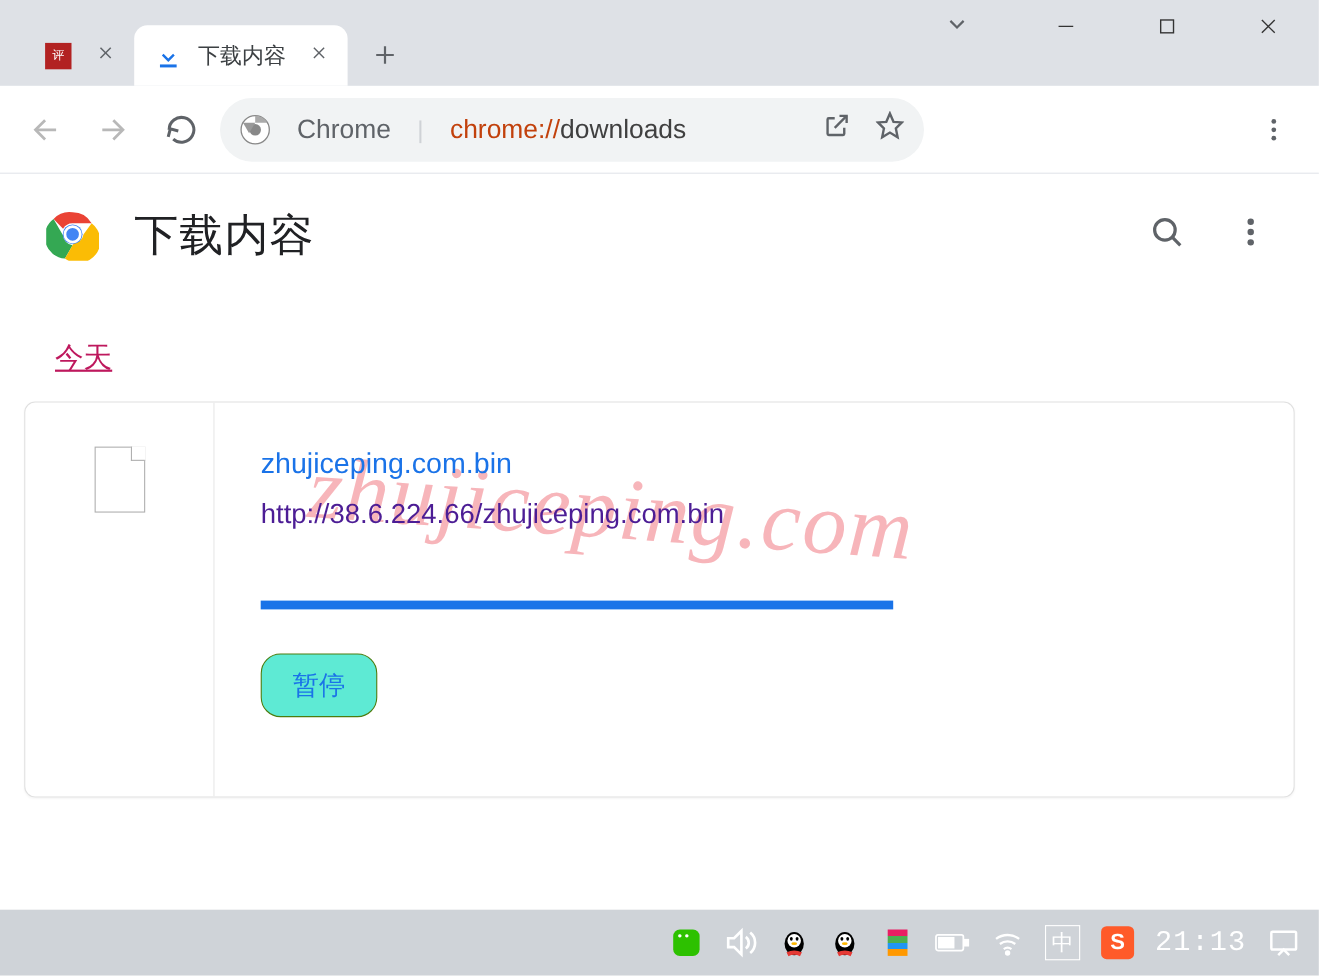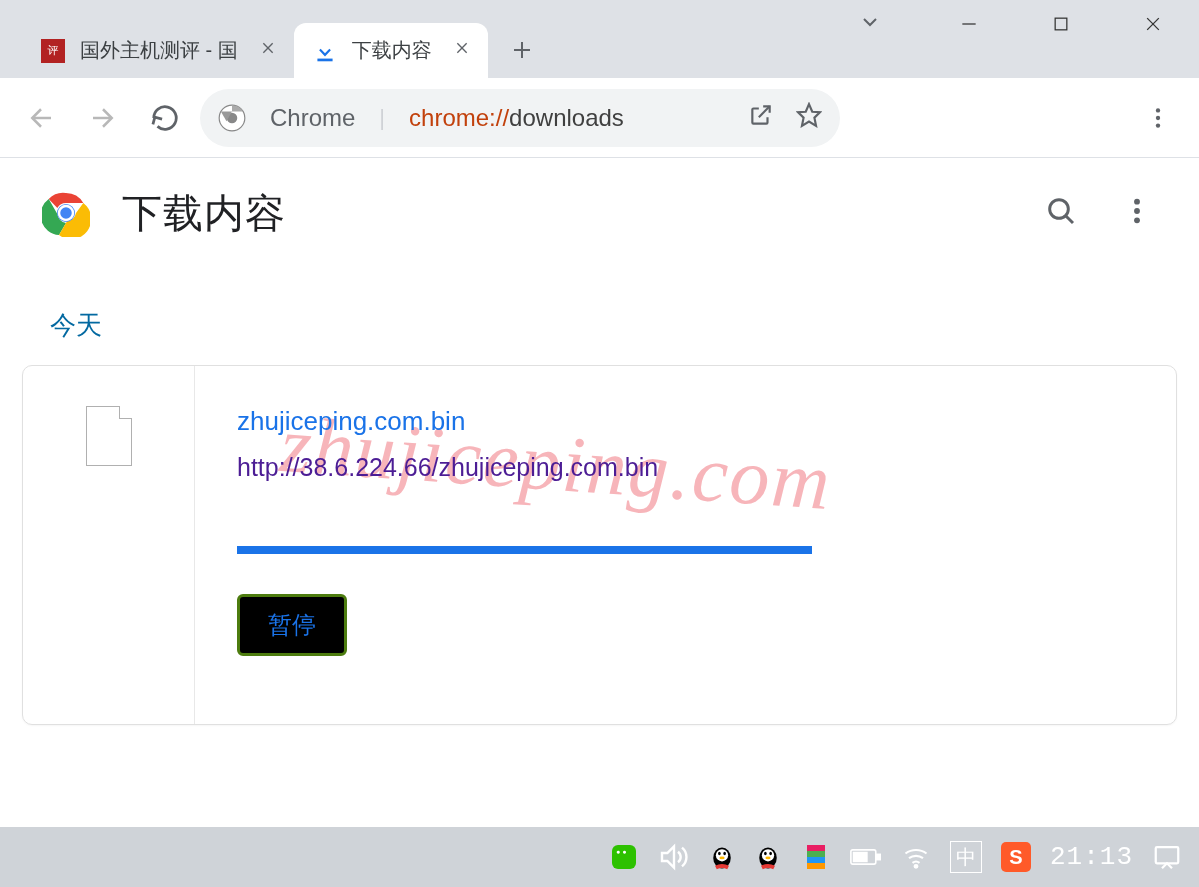--- a/index.html
+++ b/index.html
@@ -187,21 +187,22 @@
       transform: rotate(4deg);
       pointer-events: none;
       z-index: 1;
       letter-spacing: 2px;
     }
 
     
     .section-label {
       padding: 40px 0 22px 50px;
       font-size: 26px;
-      color: #0369a1;
+      color: #be185d;
+      text-decoration: underline;
     }
 
     
     .dl-card {
       margin: 0 22px;
       border: 1px solid #e0e0e0;
       border-radius: 10px;
       display: flex;
       position: relative;
       z-index: 2;
@@ -255,23 +256,23 @@
       margin-bottom: 40px;
     }
     .progress .bar {
       height: 100%;
       background: #1a73e8;
       width: 64%;
     }
 
     .buttons { display: flex; gap: 24px; }
     .btn {
-      border: 3px solid #4d7c0f;
-      background: #000000;
-      border-radius: 6px;
+      border: 1px solid #4d7c0f;
+      background: #5eead4;
+      border-radius: 18px;
       padding: 12px 28px;
       font-size: 24px;
       color: #1a73e8;
       cursor: pointer;
     }
 
     
     .taskbar {
       position: absolute;
       bottom: 0;
@@ -362,21 +363,20 @@
         </svg>
     </div>
   </div>
 
   <div class="tabstrip">
 
     <div class="tab">
       <div class="favicon">
         <div class="favicon-red">评</div>
       </div>
-      <span class="title">国外主机测评 - 国</span>
       <span class="close-x">
         <svg width="16" height="16" viewBox="0 0 24 24" fill="none" stroke="#5f6368" stroke-width="2">
             <line x1="5" y1="5" x2="19" y2="19"></line>
             <line x1="19" y1="5" x2="5" y2="19"></line>
           </svg>
       </span>
     </div>
 
     <div class="tab active">
       <div class="favicon favicon-download">

